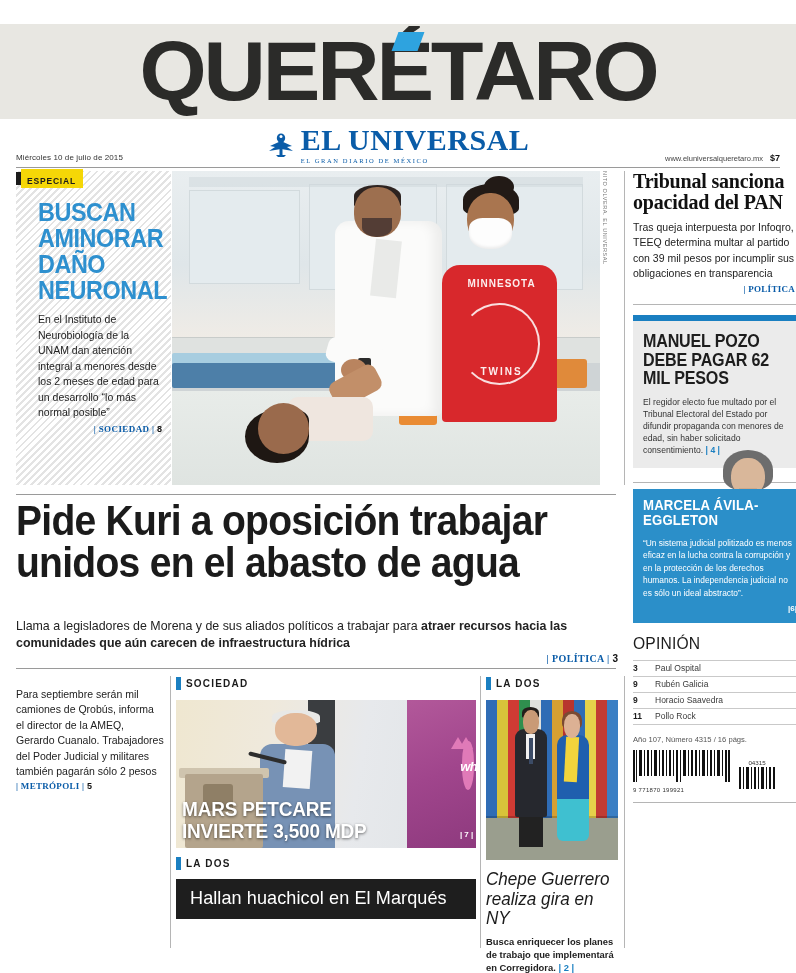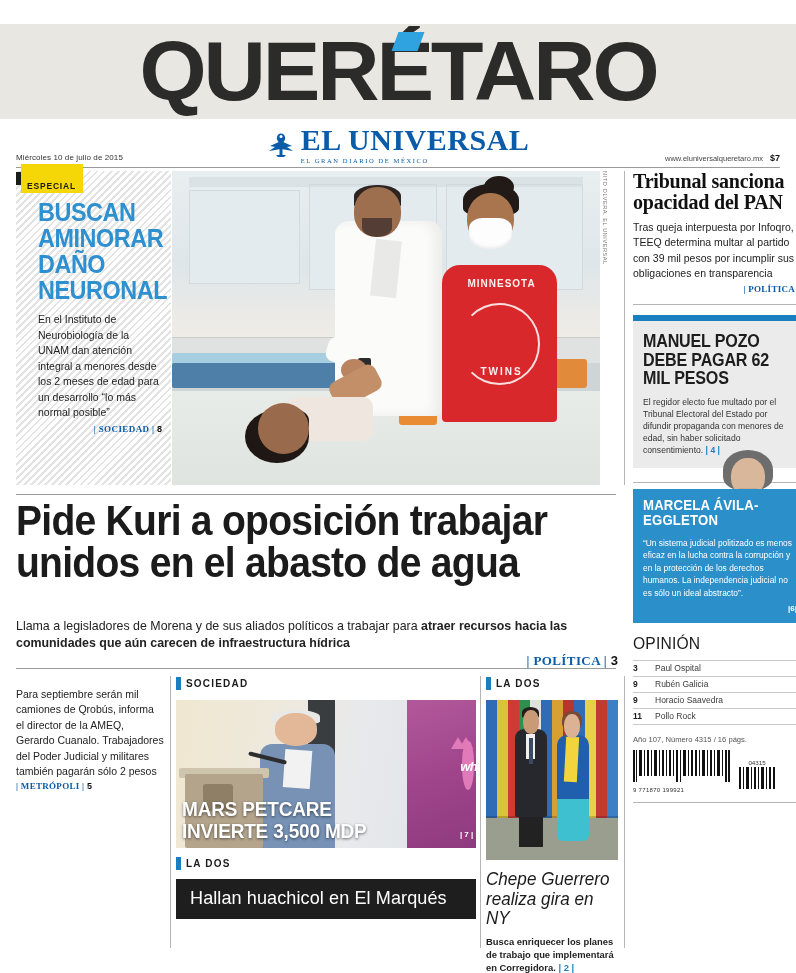--- a/index.html
+++ b/index.html
@@ -73,21 +73,21 @@
   }
   .especial-col {
     position: absolute; left: 16px; top: 171px; width: 155px; height: 314px;
   }
   .kicker {
     display: inline-flex; align-items: center; height: 13px;
   }
   .kicker-bar { width: 5px; height: 13px; background: #1b1b1b; }
   .kicker-label {
     background: #f5d707; color: #1b1b1b; font-size: 8.5px; font-weight: bold;
-    letter-spacing: 0.8px; padding: 18px 7px 2px 6px; line-height: 9px;
+    letter-spacing: 0.8px; padding: 8px 7px 2px 6px; line-height: 9px;
   }
   .esp-head {
     margin-top: 10px; margin-left: 22px;
     font-family: "Liberation Sans Narrow","Liberation Sans", sans-serif;
     font-weight: bold; font-size: 26px; line-height: 26px;
     color: #2e90cf; letter-spacing: -0.5px;
     transform: scaleX(0.9); transform-origin: left top;
   }
   .esp-body {
     margin-top: 9px; margin-left: 22px; width: 124px;
@@ -268,21 +268,21 @@
     color: #1b1b1b; letter-spacing: -0.8px;
     transform: scaleX(0.93); transform-origin: left top;
   }
   .main-sub {
     position: absolute; left: 16px; top: 618px; width: 602px;
     font-size: 12.4px; line-height: 17px; color: #222;
   }
   .main-sub b { font-weight: bold; }
   .main-credit {
     position: absolute; left: 16px; top: 653px; width: 602px;
-    text-align: right; font-size: 13px;
+    text-align: right; font-size: 10px;
   }
   .main-credit .sec { font-family:"Liberation Serif", serif; font-weight:bold;
     color:#0a5ca8; letter-spacing:0.4px; }
   .main-credit .pg { font-weight:bold; color:#111; }
   .rule-below-main { position:absolute; left:16px; top:668px; width:600px;
     height:1px; background:#9a9a9a; }
 
   
   .bl-col { position:absolute; left:16px; top:676px; width:148px; }
   .bl-head {

